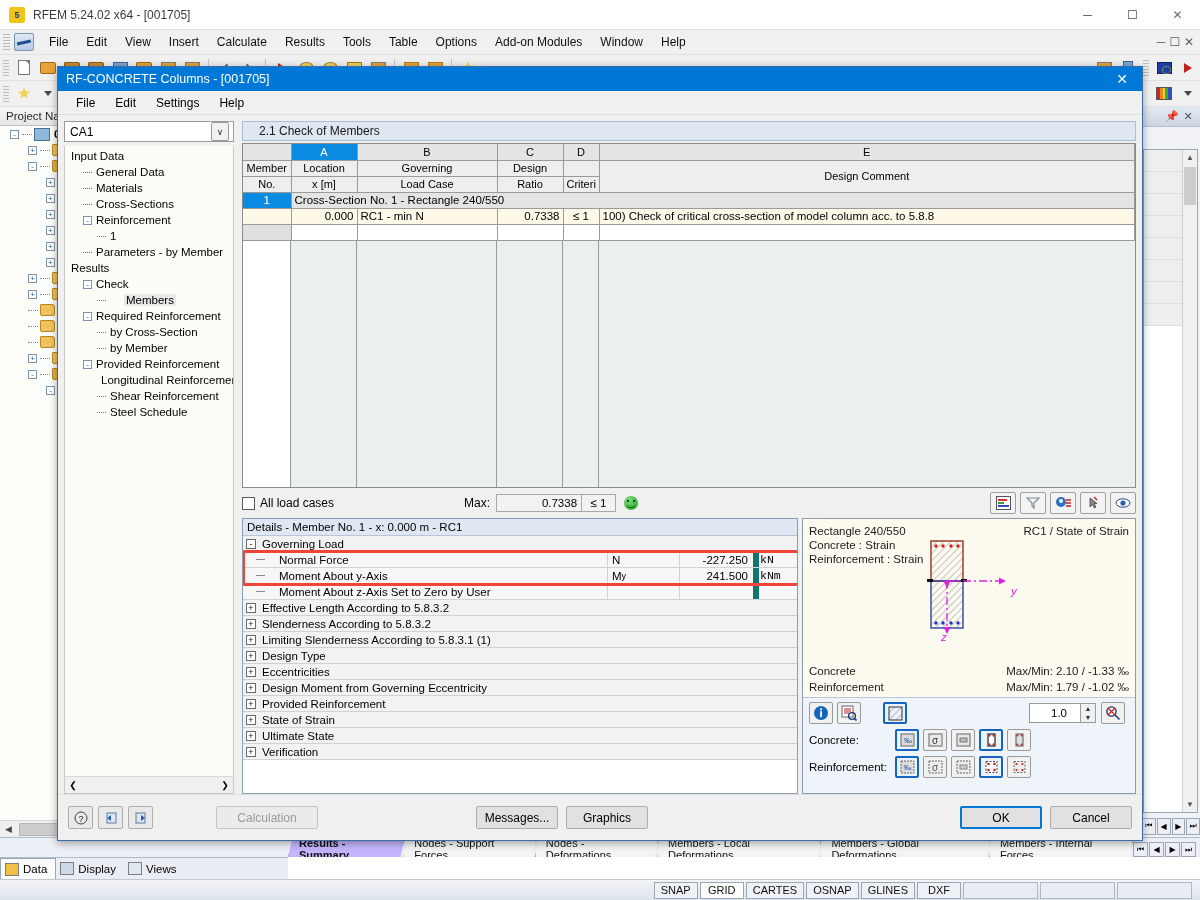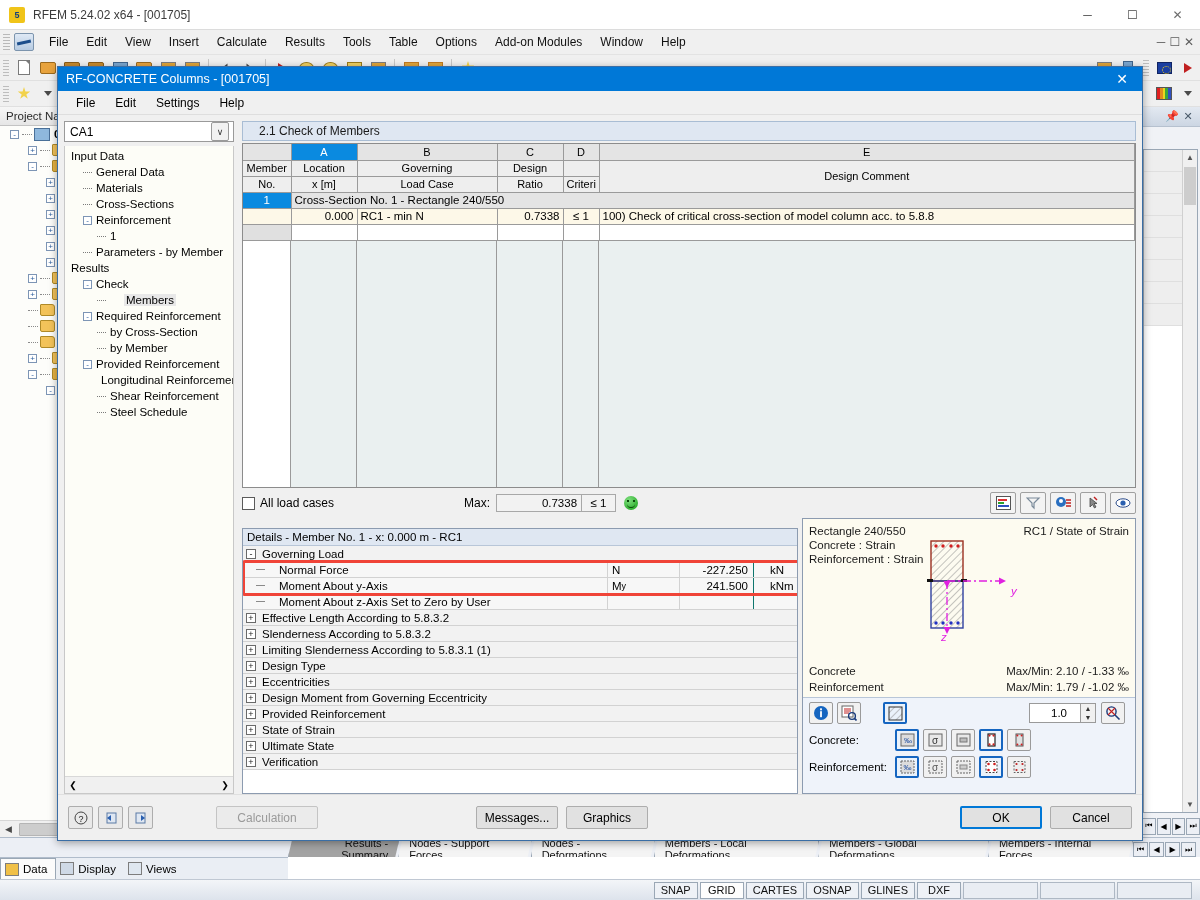--- a/index.html
+++ b/index.html
@@ -107,21 +107,21 @@
     position:absolute;left:0;bottom:43px;width:1200px;height:20px;background:#eceff5;
     border-top:1px solid #b0bccb;display:flex;align-items:flex-end;padding-left:288px;
   }
   .btab{
     height:17px;padding:0 6px;font-size:11px;display:flex;align-items:center;
     background:#f4f4f4;border:1px solid #9aa7b5;border-bottom:none;
     border-radius:0; margin-right:-1px; color:#111;
     clip-path: polygon(4px 0,100% 0,calc(100% - 4px) 100%,0 100%);
     padding-left:10px;padding-right:10px;
   }
-  .btab.active{background:#a3a3a3;font-weight:normal;text-align:right;}
+  .btab.active{background:#c4b5fd;font-weight:bold;}
   .btab-nav{margin-left:auto;display:flex;padding-right:4px;}
   .btab-nav div{width:15px;height:15px;border:1px solid #9aa7b5;background:#eceff5;
     display:flex;align-items:center;justify-content:center;font-size:8px;margin-left:1px;}
 
   .leftbottom-tabs{
     position:absolute;left:0;bottom:21px;width:288px;height:22px;background:#eaeef4;
     border-top:1px solid #b0bccb;display:flex;align-items:center;
   }
   .lbtab{display:flex;align-items:center;height:21px;padding:0 8px 0 4px;font-size:11.5px;}
   .lbtab.active{background:#fbfbfb;border:1px solid #9aa7b5;border-bottom:none;}
@@ -230,33 +230,33 @@
     margin-left:8px;position:relative;}
   .smiley:after{content:"";position:absolute;left:3px;top:8px;width:8px;height:3px;
     border-bottom:1.5px solid #0a4a0a;border-radius:0 0 6px 6px;}
   .smiley:before{content:"";position:absolute;left:3px;top:4px;width:8px;height:2px;
     background:radial-gradient(circle 1px at 1px 1px,#0a4a0a 99%,transparent),
                radial-gradient(circle 1px at 7px 1px,#0a4a0a 99%,transparent);}
   .iconbtn{width:26px;height:22px;border:1px solid #a0a0a0;background:#f3f3f3;margin-left:4px;
     display:flex;align-items:center;justify-content:center;border-radius:2px;}
 
   .lower{flex:1;display:flex;margin-top:2px;gap:4px;min-height:0;}
-  .details-panel{flex:1;border:1px solid #8c9bb0;background:#fff;display:flex;flex-direction:column;min-width:0;margin-top:10px;}
+  .details-panel{flex:1;border:1px solid #8c9bb0;background:#fff;display:flex;flex-direction:column;min-width:0;}
   .details-title{height:17px;background:#dfe7f2;display:flex;align-items:center;padding-left:4px;
     font-size:11.5px;border-bottom:1px solid #b8c6d8;}
   .drow{height:16px;display:flex;align-items:center;border-bottom:1px solid #d2d2d2;font-size:11.5px;
     background:#f2f2f2;}
   .drow.sub{background:#f7f7f7;}
   .exp{width:10px;height:10px;border:1px solid #6a6a6a;background:#fff;margin:0 4px 0 3px;
     display:flex;align-items:center;justify-content:center;font-size:9px;line-height:8px;color:#222;}
   .drow .dlabel{flex:1;padding-left:2px;}
   .drow .sym{width:72px;border-left:1px solid #d2d2d2;padding-left:4px;height:100%;display:flex;align-items:center;}
   .drow .val{width:74px;border-left:1px solid #d2d2d2;padding-right:5px;height:100%;
     display:flex;align-items:center;justify-content:flex-end;}
-  .drow .unit{width:44px;border-left:1px solid #0f766e;padding-left:16px;height:100%;display:flex;align-items:center;}
+  .drow .unit{width:44px;border-left:6px solid #0f766e;padding-left:1px;height:100%;display:flex;align-items:center;font-family:Liberation Mono, monospace;}
   .redbox{position:absolute;border:3px solid #f04438;border-radius:3px;pointer-events:none;}
 
   .gfx-panel{width:334px;border:1px solid #8c9bb0;background:#fdfbf0;display:flex;flex-direction:column;}
   .gfx-top{flex:1;position:relative;background:#fdfbf0;overflow:hidden;}
   .gfx-lbl{position:absolute;font-size:11.5px;color:#1a1a1a;white-space:nowrap;}
   .gfx-ctrl{background:#eff3fa;border-top:1px solid #b8c6d8;padding:4px 6px 5px 6px;}
   .ctrl-row{display:flex;align-items:center;margin-bottom:5px;}
   .cbtn{width:24px;height:22px;border:1px solid #9a9a9a;background:#f1f1f1;border-radius:2px;
     display:flex;align-items:center;justify-content:center;margin-right:4px;}
   .cbtn.sel{border:2px solid #1565c0;background:#eaf2fb;}

